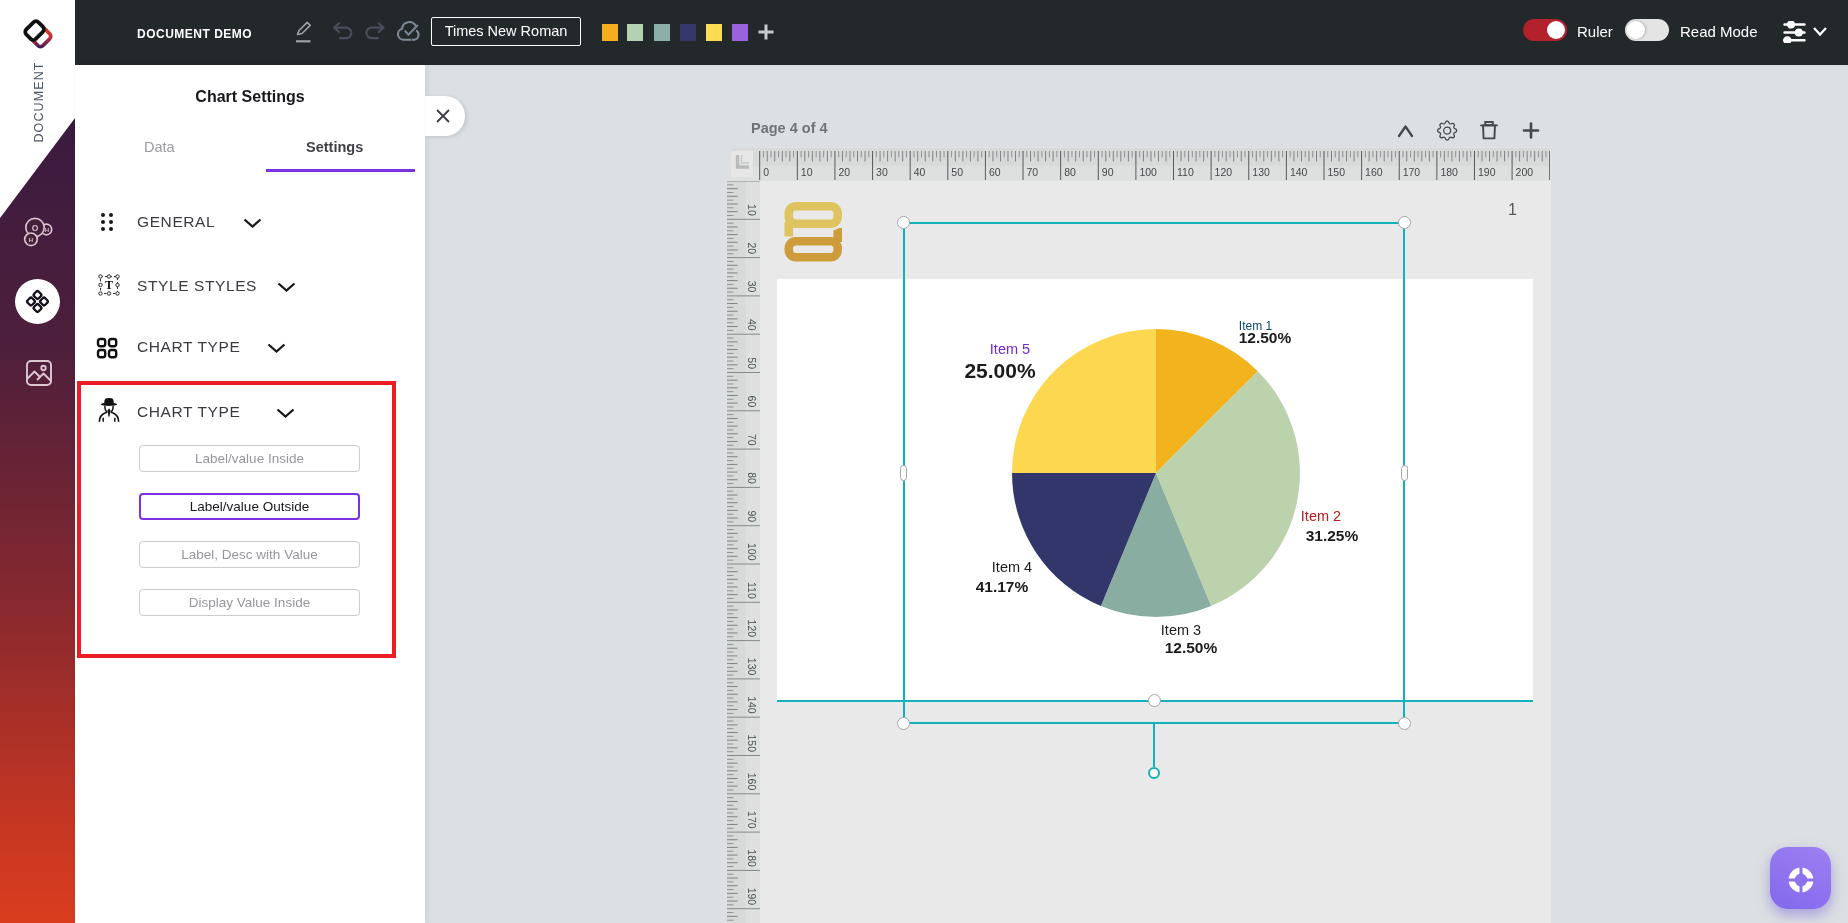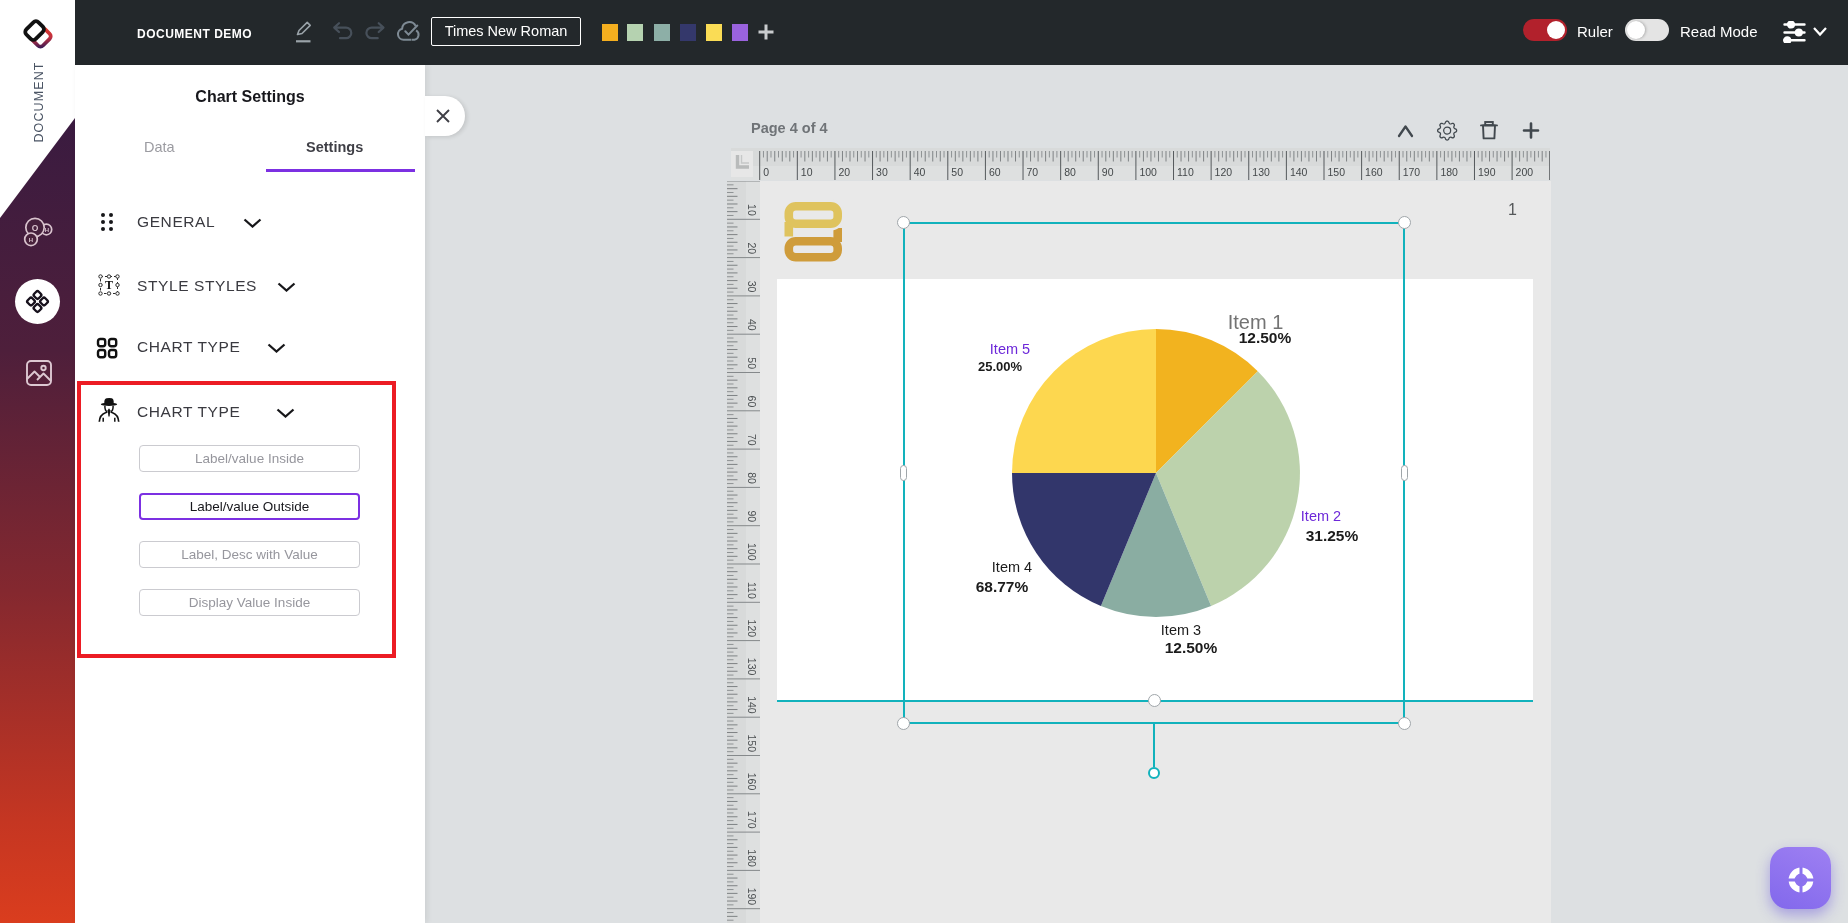--- a/index.html
+++ b/index.html
@@ -559,30 +559,30 @@
   </svg>
 
   <svg class="abs" style="left:1012px; top:329px;" width="288" height="288" viewBox="-144 -144 288 288">
     <path d="M0 0 L0 -144 A144 144 0 0 1 101.8 -101.8 Z" fill="#F2B31F"></path>
     <path d="M0 0 L101.8 -101.8 A144 144 0 0 1 55.1 133.0 Z" fill="#BCD2AC"></path>
     <path d="M0 0 L55.1 133.0 A144 144 0 0 1 -55.1 133.0 Z" fill="#8AADA2"></path>
     <path d="M0 0 L-55.1 133.0 A144 144 0 0 1 -144 0 Z" fill="#32366B"></path>
     <path d="M0 0 L-144 0 A144 144 0 0 1 0 -144 Z" fill="#FDD74F"></path>
   </svg>
 
-  <div class="abs" style="left:1155.5px; top:311px; width:200px; text-align:center; font-size:20px; color:#737373;">Item 1</div>
+  <div class="abs" style="left:1155.5px; top:319px; width:200px; text-align:center; font-size:12px; color:#0c4a6e;">Item 1</div>
   <div class="abs" style="left:1165px; top:329px; width:200px; text-align:center; font-size:15.5px; font-weight:bold; color:#1b1b1b;">12.50%</div>
-  <div class="abs" style="left:1221px; top:508px; width:200px; text-align:center; font-size:14.5px; color:#6d28d9;">Item 2</div>
+  <div class="abs" style="left:1221px; top:508px; width:200px; text-align:center; font-size:14.5px; color:#b91c1c;">Item 2</div>
   <div class="abs" style="left:1232px; top:527px; width:200px; text-align:center; font-size:15.5px; font-weight:bold; color:#1b1b1b;">31.25%</div>
   <div class="abs" style="left:1081px; top:622px; width:200px; text-align:center; font-size:14.5px; color:#1b1b1b;">Item 3</div>
   <div class="abs" style="left:1091px; top:639px; width:200px; text-align:center; font-size:15.5px; font-weight:bold; color:#1b1b1b;">12.50%</div>
   <div class="abs" style="left:912px; top:559px; width:200px; text-align:center; font-size:14.5px; color:#1b1b1b;">Item 4</div>
-  <div class="abs" style="left:902px; top:578px; width:200px; text-align:center; font-size:15.5px; font-weight:bold; color:#1b1b1b;">68.77%</div>
+  <div class="abs" style="left:902px; top:578px; width:200px; text-align:center; font-size:15.5px; font-weight:bold; color:#1b1b1b;">41.17%</div>
   <div class="abs" style="left:910px; top:341px; width:200px; text-align:center; font-size:14.5px; color:#6d28d9;">Item 5</div>
-  <div class="abs" style="left:900px; top:359px; width:200px; text-align:center; font-size:13px; font-weight:bold; color:#1b1b1b;">25.00%</div>
+  <div class="abs" style="left:900px; top:359px; width:200px; text-align:center; font-size:21px; font-weight:bold; color:#1b1b1b;">25.00%</div>
 
   <div class="abs selline" style="left:903px; top:222px; width:502px; height:2.2px;"></div>
   <div class="abs selline" style="left:902.6px; top:222px; width:2.2px; height:501px;"></div>
   <div class="abs selline" style="left:1403px; top:222px; width:2.2px; height:501px;"></div>
   <div class="abs selline" style="left:903px; top:722px; width:502px; height:2.2px;"></div>
   <div class="abs selline" style="left:777px; top:699.5px; width:756px; height:2.2px;"></div>
   <div class="abs selline" style="left:1152.9px; top:724px; width:2.2px; height:43px;"></div>
   <div class="handle" style="left:897.2px; top:216.2px;"></div>
   <div class="handle" style="left:1397.6px; top:216.2px;"></div>
   <div class="handle" style="left:897.2px; top:716.5px;"></div>

